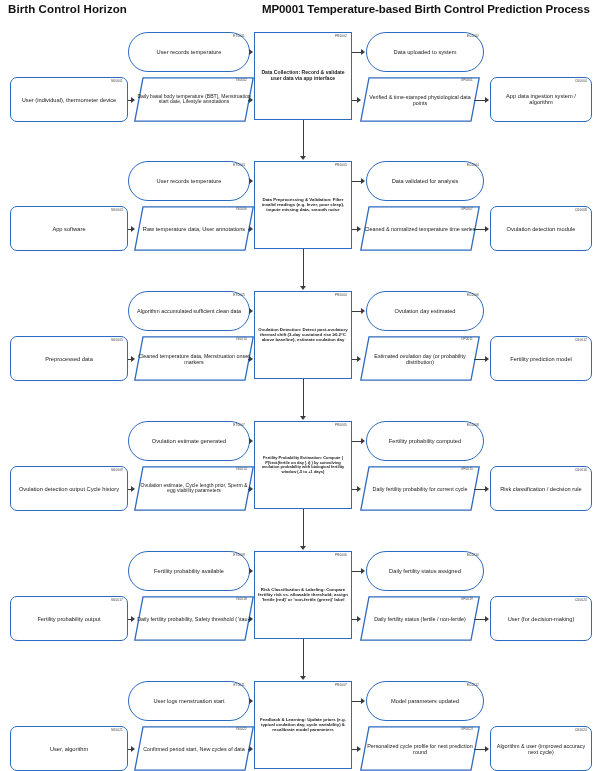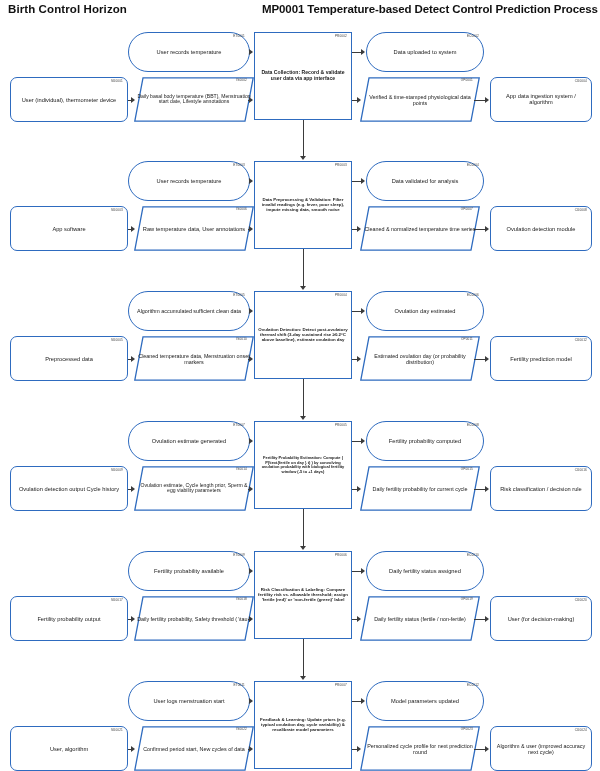--- a/index.html
+++ b/index.html
@@ -48,21 +48,21 @@
   .arrow-r{border-top:3.2px solid transparent;border-bottom:3.2px solid transparent;border-left:4.6px solid #3b3b3b;}
   .arrow-d{border-left:3.2px solid transparent;border-right:3.2px solid transparent;border-top:4.6px solid #3b3b3b;}
 </style>
 </head>
 <body>
 
 <div id="canvas">
 
   <div class="header">
     <div class="hdr-left">Birth Control Horizon</div>
-    <div class="hdr-right">MP0001 Temperature-based Detect Control Prediction Process</div>
+    <div class="hdr-right">MP0001 Temperature-based Birth Control Prediction Process</div>
   </div>
 
   <div id="rows-host">
       <div style="position: absolute; left: 0px; top: 0px; width: 600px; height: 771px;">
         <div class="node rrect" style="left: 10px; top: 77px; width: 118px; height: 45px;">
           <div class="nid">SU0001</div>
           <div class="label" style="font-size: 5.7px;">User (individual), thermometer device</div>
         </div>
         <div class="node para" style="left: 134px; top: 77px; width: 120px; height: 45px;">
           <svg viewBox="0 0 120 45" preserveAspectRatio="none">

